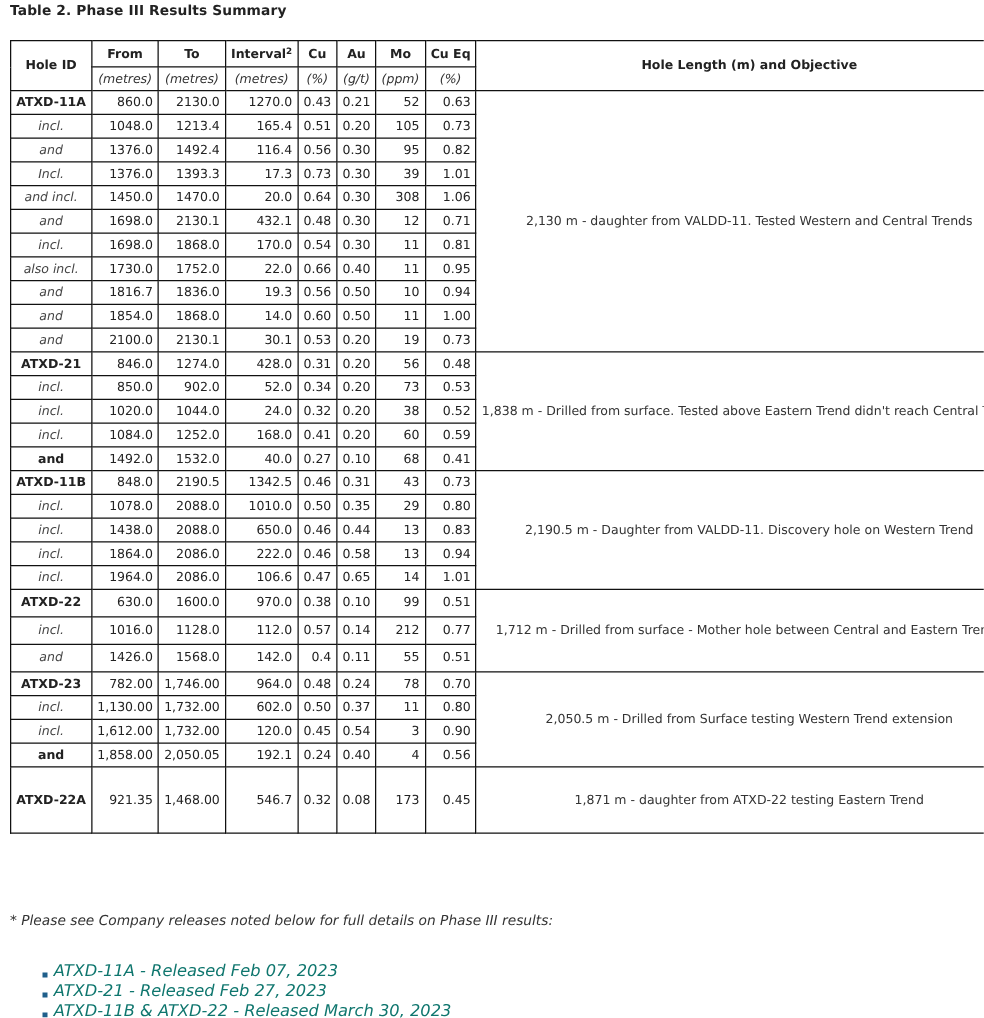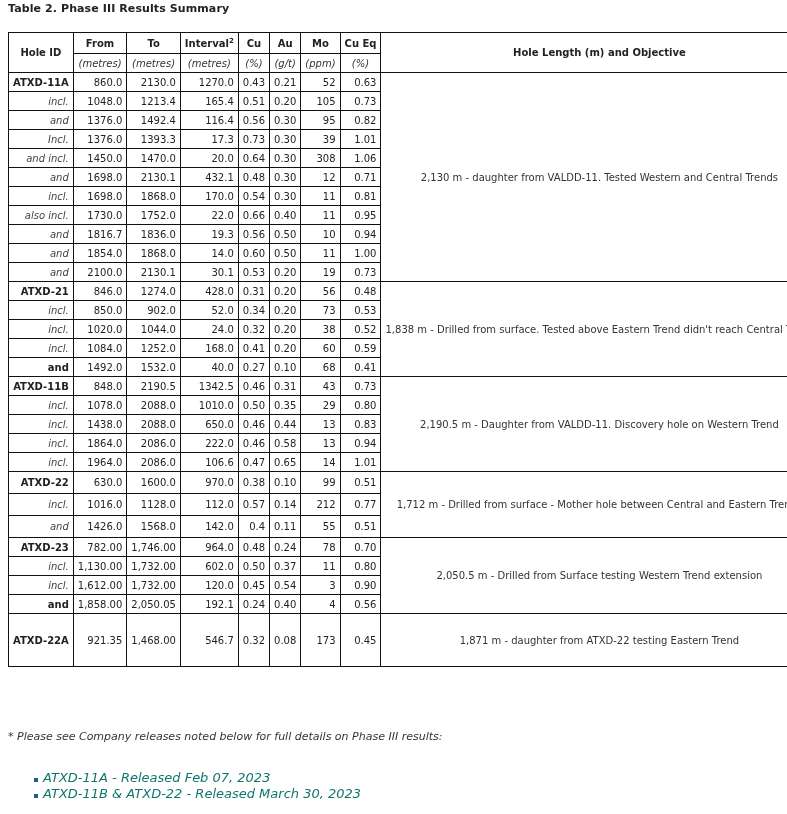--- a/index.html
+++ b/index.html
@@ -4,21 +4,21 @@
 <style>
   html, body { margin:0; padding:0; background:#ffffff; }
   body { width:787px; height:814px; position:relative; font-family:"DejaVu Sans", sans-serif; color:#222; overflow:hidden; }
   .title { position:absolute; left:8px; top:2px; font-size:11px; font-weight:bold; color:#222; letter-spacing:0.1px; }
   table.results { position:absolute; left:8px; top:32px; border-collapse:collapse; font-size:10px; table-layout:fixed; }
   table.results td, table.results th { border:1px solid #111; padding:0 4px; height:18px; line-height:11px; overflow:hidden; white-space:nowrap; }
   table.results th { font-weight:bold; font-size:10px; text-align:center; }
   table.results th.unit { font-weight:normal; font-style:italic; color:#333; height:18px;margin-left:12px; }
   table.results th.hdr1 { height:20px; }
   td.num { text-align:right; }
-  td.label { text-align:right; }
+  td.label { text-align:center; }
   td.label.main { font-weight:bold; }
   td.label.sub { font-style:italic; color:#444; }
   td.objective { white-space:normal; text-align:center; vertical-align:middle; font-size:10px; line-height:12px; padding:0 2px; color:#333; }
   tr.tall td { height:21px; }
   tr.xtall td { height:52px; }
   .footnote { position:absolute; left:8px; top:730px; font-size:11px; font-style:italic; color:#333; }
   ul.releases { position:absolute; left:34px; top:770px; margin:0; padding:0; list-style:none; font-size:13px; font-style:italic; color:#0f766e; }
   ul.releases li { height:16px; line-height:16px; display:flex; align-items:center; }
   .bullet { display:inline-block; width:4px; height:4px; background:#1f5f8b; margin-right:5px; margin-top:3px; }
   sup { font-size:7px; vertical-align:top; position:relative; top:-2px; }
@@ -364,15 +364,19 @@
 
 <div class="footnote">* Please see Company releases noted below for full details on Phase III results:</div>
 
 <ul class="releases">
   <li>
       <span class="bullet"></span>
       <span>ATXD-11A - Released Feb 07, 2023</span>
     </li>
   <li>
       <span class="bullet"></span>
+      <span>ATXD-21 - Released Feb 27, 2023</span>
+    </li>
+  <li>
+      <span class="bullet"></span>
       <span>ATXD-11B &amp; ATXD-22 - Released March 30, 2023</span>
     </li>
 </ul>
 
 </body></html>

